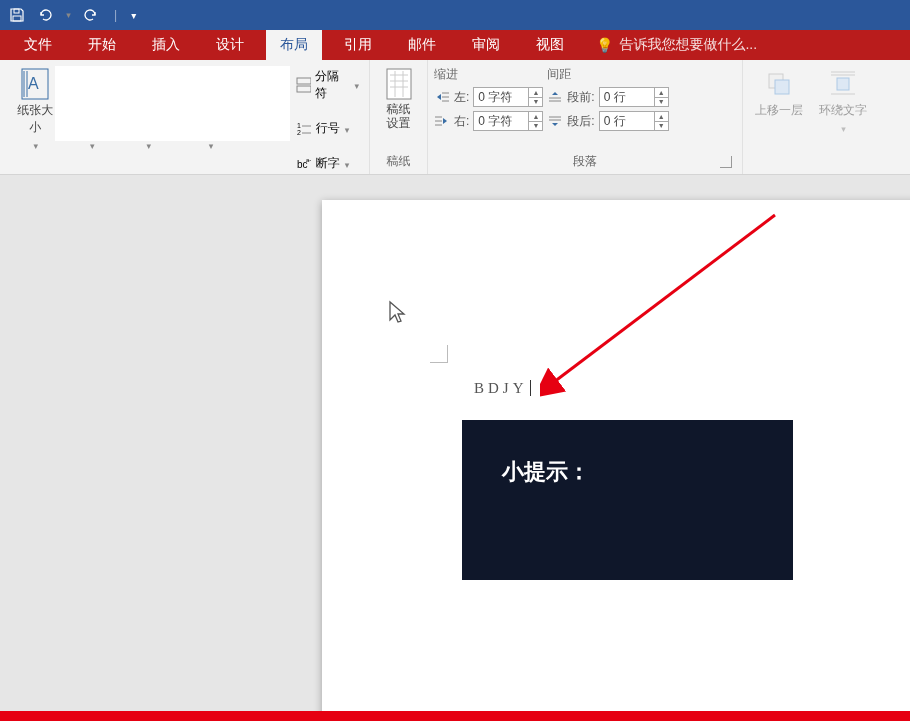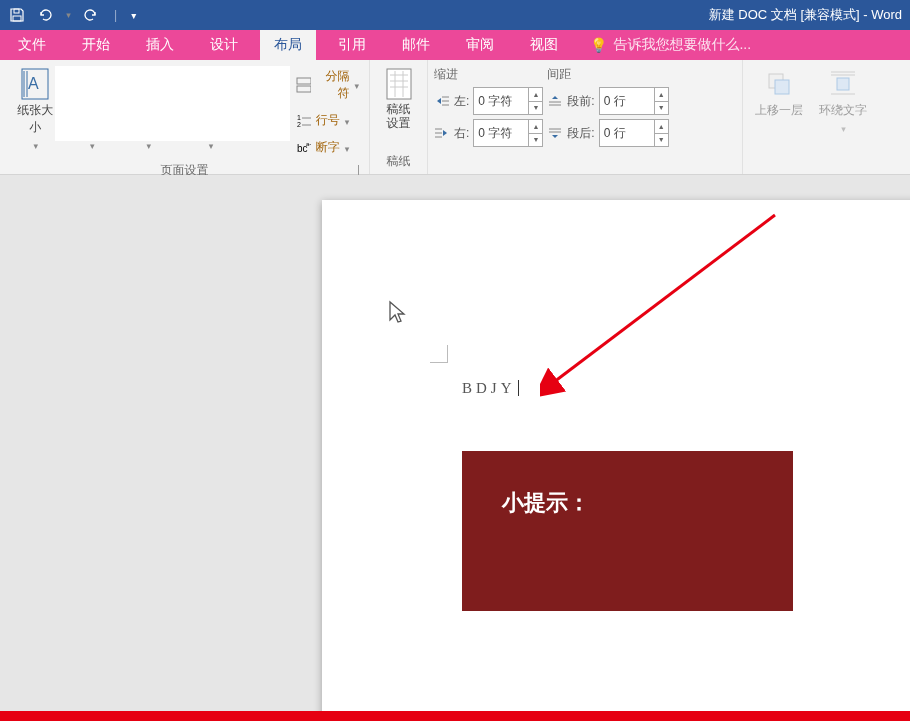--- a/index.html
+++ b/index.html
@@ -25,26 +25,26 @@
     .qat-icon { width: 18px; height: 18px; display: flex; align-items: center; justify-content: center; }
     .qat-sep { color: rgba(255,255,255,0.5); margin: 0 4px; }
     .title-text {
       position: absolute;
       right: 8px;
       font-size: 13px;
       color: #fff;
     }
     .ribbon-tabs {
       height: 30px;
-      background: #ec4899;
+      background: #b91c1c;
       display: flex;
       align-items: center;
       color: #fff;
       font-size: 14px;
-      padding-left: 4px;
+      padding-left: 10px;
       gap: 8px;
     }
     .tab {
       padding: 6px 14px;
       cursor: pointer;
     }
     .tab.active {
       background: #f3f3f3;
       color: #2b579a;
     }
@@ -92,26 +92,26 @@
       display: flex;
       flex-direction: column;
       align-items: center;
       padding: 4px 6px;
       text-align: center;
       font-size: 12px;
       color: #444;
       gap: 2px;
     }
     .big-btn .icon-area { width: 32px; height: 32px; display: flex; align-items: center; justify-content: center; }
-    .small-btn-col { display: flex; flex-direction: column; gap: 10px; justify-content: center; font-size: 12px; color: #a16207; padding: 4px; text-align: right; }
+    .small-btn-col { display: flex; flex-direction: column; gap: 18px; justify-content: center; font-size: 12px; color: #000000; padding: 4px; }
     .small-btn { display: flex; align-items: center; gap: 4px; }
     .indent-row, .spacing-row { display: flex; align-items: center; gap: 4px; margin-bottom: 4px; }
     .spinner {
       width: 70px;
-      height: 28px;
+      height: 20px;
       border: 1px solid #aaa;
       background: #fff;
       display: flex;
       align-items: center;
       padding: 8px 4px;
       font-size: 12px;
       color: #444;
       position: relative;
     }
     .spinner-arrows {
@@ -163,40 +163,39 @@
       border-right: 1px solid #bbb;
       border-bottom: 1px solid #bbb;
     }
     .cursor-icon {
       position: absolute;
       left: 64px;
       top: 100px;
     }
     .doc-text {
       position: absolute;
-      left: 140px;
+      left: 152px;
       top: 180px;
       font-size: 15px;
       color: #555;
       letter-spacing: 4px;
       font-family: "SimSun", serif;
     }
     .doc-text::after { content: ""; border-right: 1px solid #333; margin-left: 2px; }
     .hint-box {
       position: absolute;
       left: 140px;
       top: 220px;
       width: 331px;
       height: 160px;
-      background: #7f1d1d;
+      background: #0f172a;
       color: #fff;
       padding: 30px 40px;
       font-size: 22px;
       line-height: 2;
-      margin-top: 31px;
     }
     .hint-line1 { font-weight: bold; }
     .hint-line2 { font-weight: bold; padding-left: 28px; }
     .arrow-svg {
       position: absolute;
       left: 540px;
       top: 210px;
       width: 240px;
       height: 190px;
       z-index: 10;
@@ -244,21 +243,20 @@
     <span class="qat-icon dropdown-arrow" style="width:8px;color:#fff"></span>
     <span class="qat-icon">
       <svg width="16" height="16" viewBox="0 0 16 16">
           <path d="M12 8a5 5 0 1 0-2 4" fill="none" stroke="#fff" stroke-width="1.3"></path>
           <path d="M12 5v3H9" fill="none" stroke="#fff" stroke-width="1.3"></path>
         </svg>
     </span>
     <span class="qat-sep">|</span>
     <span style="font-size:10px;">▾</span>
   </div>
-  <div class="title-text">新建 DOC 文档 [兼容模式] - Word</div>
 </div>
 
 <div class="ribbon-tabs">
   <div class="tab">文件</div>
   <div class="tab">开始</div>
   <div class="tab">插入</div>
   <div class="tab">设计</div>
   <div class="tab active">布局</div>
   <div class="tab">引用</div>
   <div class="tab">邮件</div>
@@ -448,20 +446,24 @@
           <div class="spinner">
             <span>0 行</span>
             <div class="spinner-arrows">
                 <div>▲</div>
                 <div>▼</div>
               </div>
           </div>
         </div>
       </div>
     </div>
+    <div class="group-label">
+      <span>段落</span>
+      <span class="dialog-launcher"></span>
+    </div>
   </div>
 
   <div class="ribbon-group" style="width:165px;border-right:none">
     <div class="group-content">
       <div class="big-btn" style="opacity:0.5">
         <div class="icon-area">
           <svg width="28" height="28">
               <rect x="4" y="4" width="14" height="14" fill="#eee" stroke="#aaa"></rect>
               <rect x="10" y="10" width="14" height="14" fill="#c8dff5" stroke="#6aa0d8"></rect>
             </svg>

